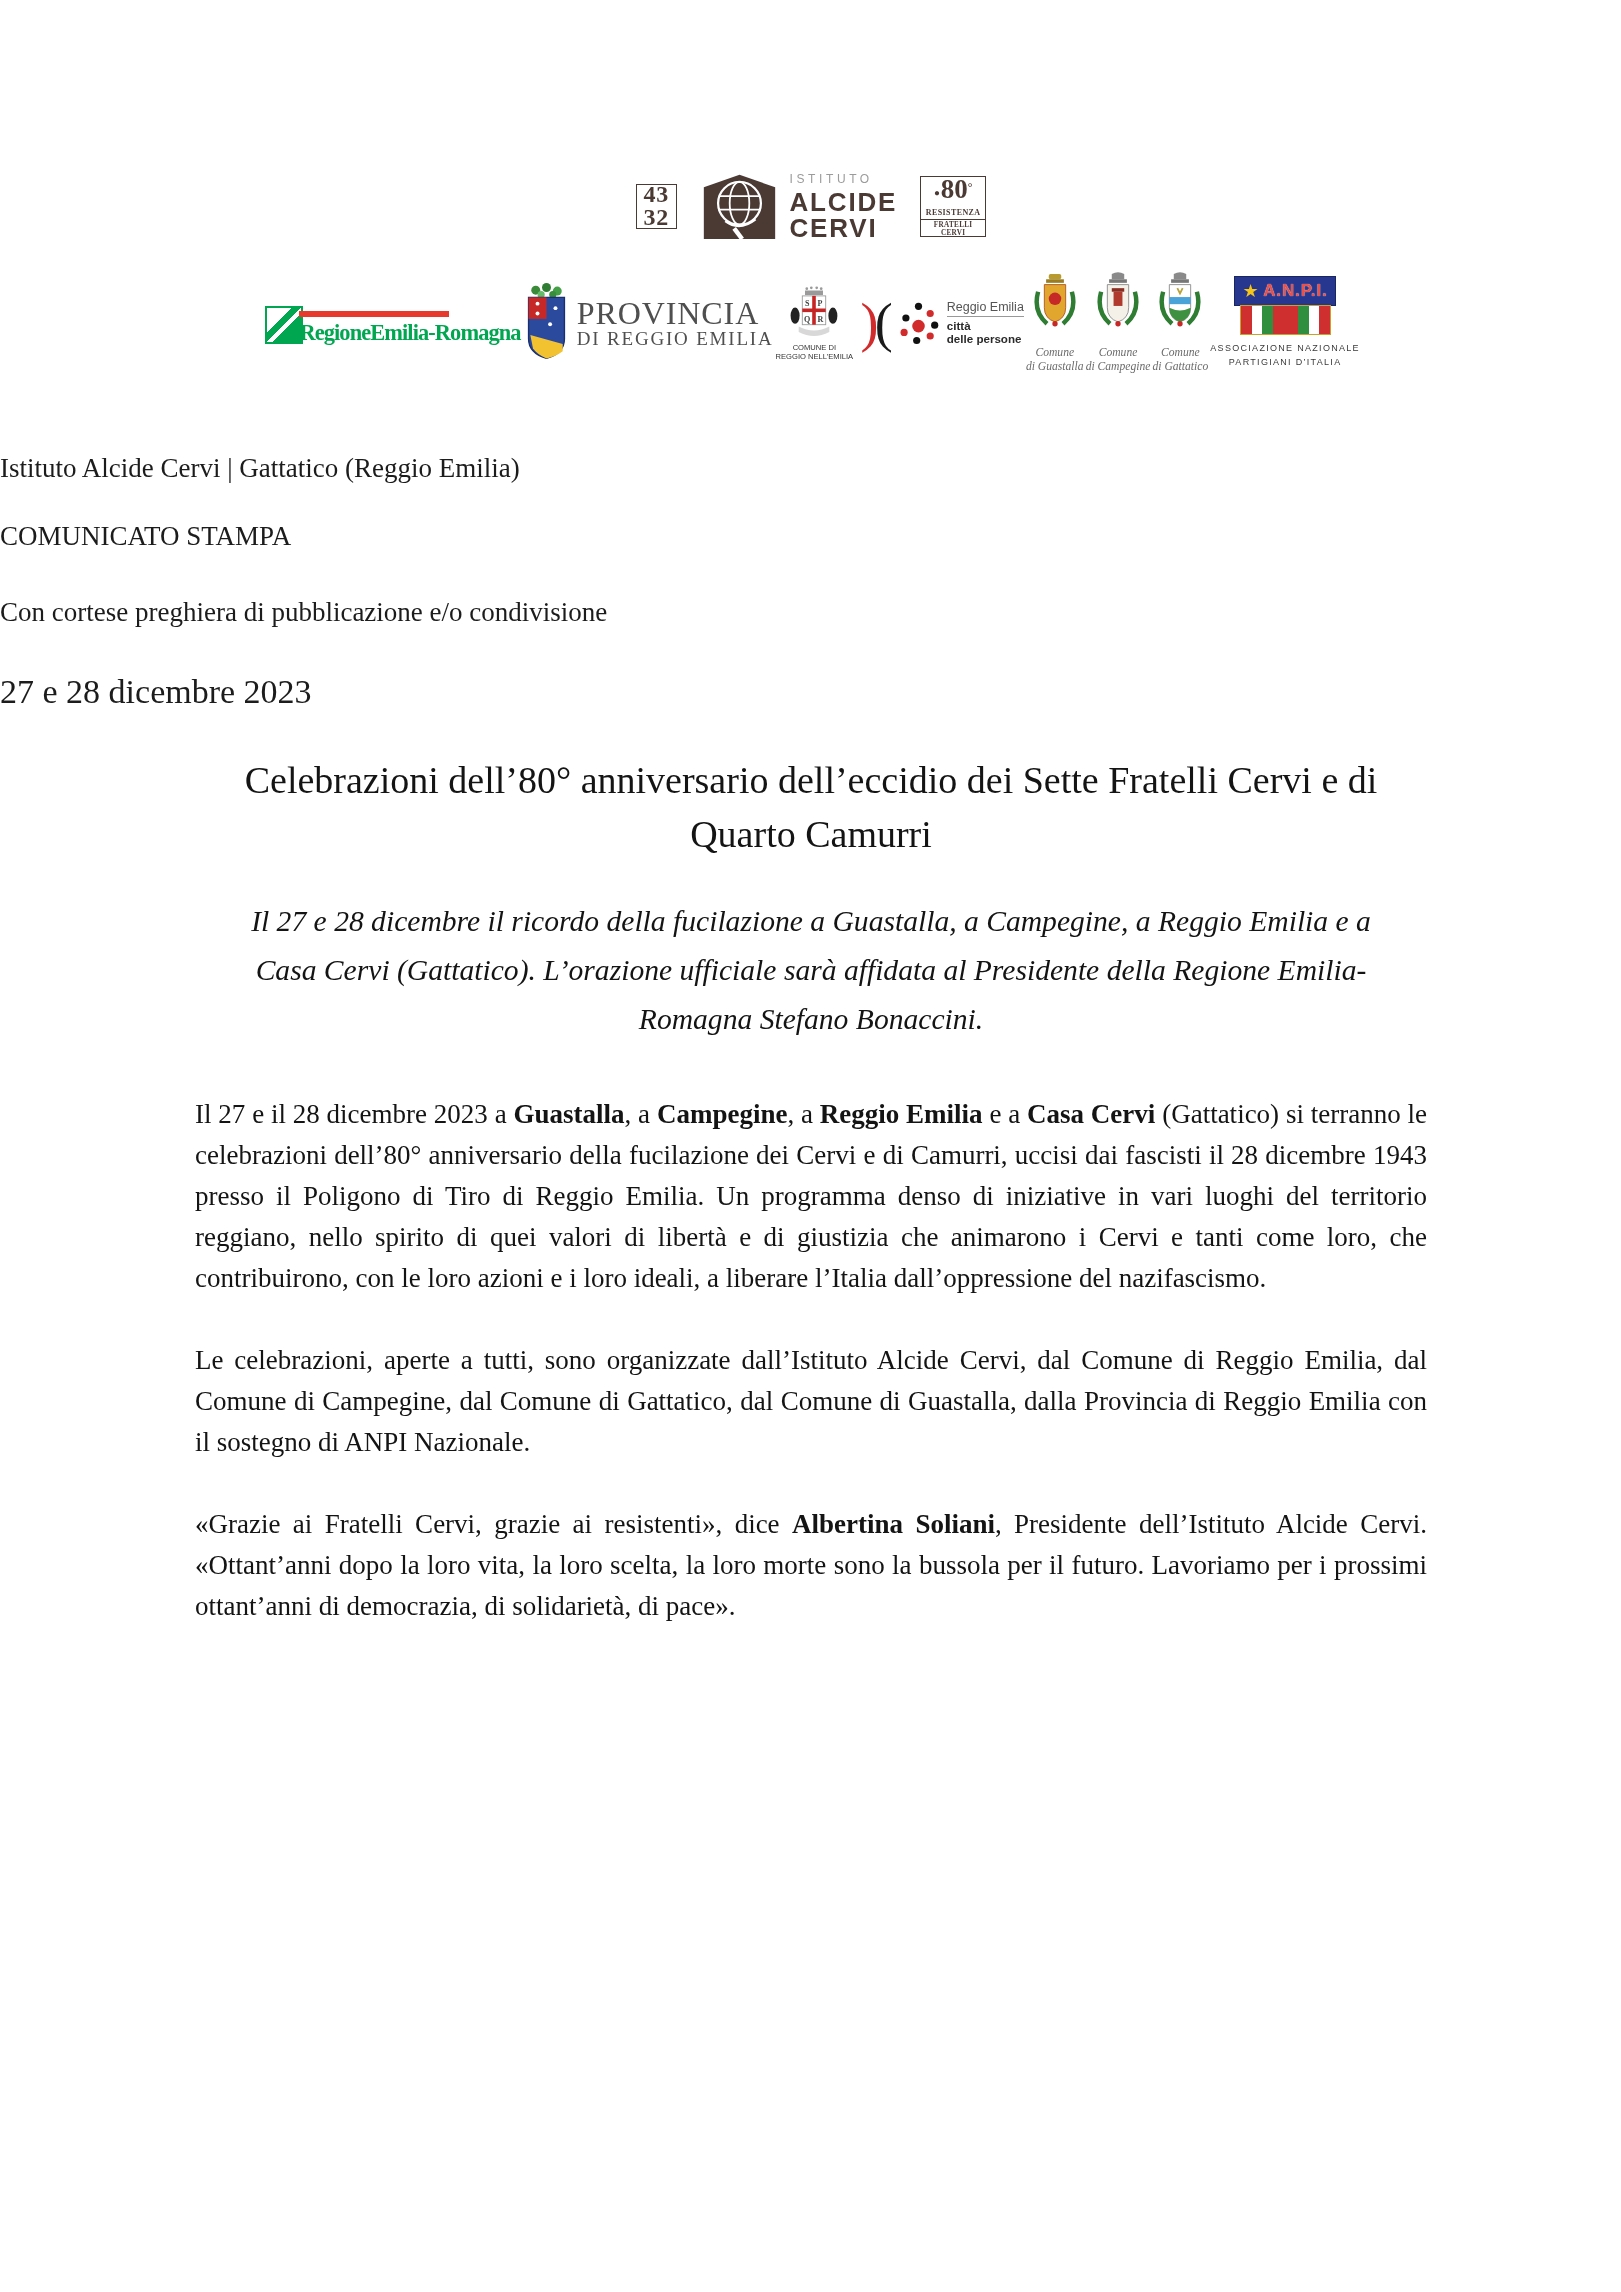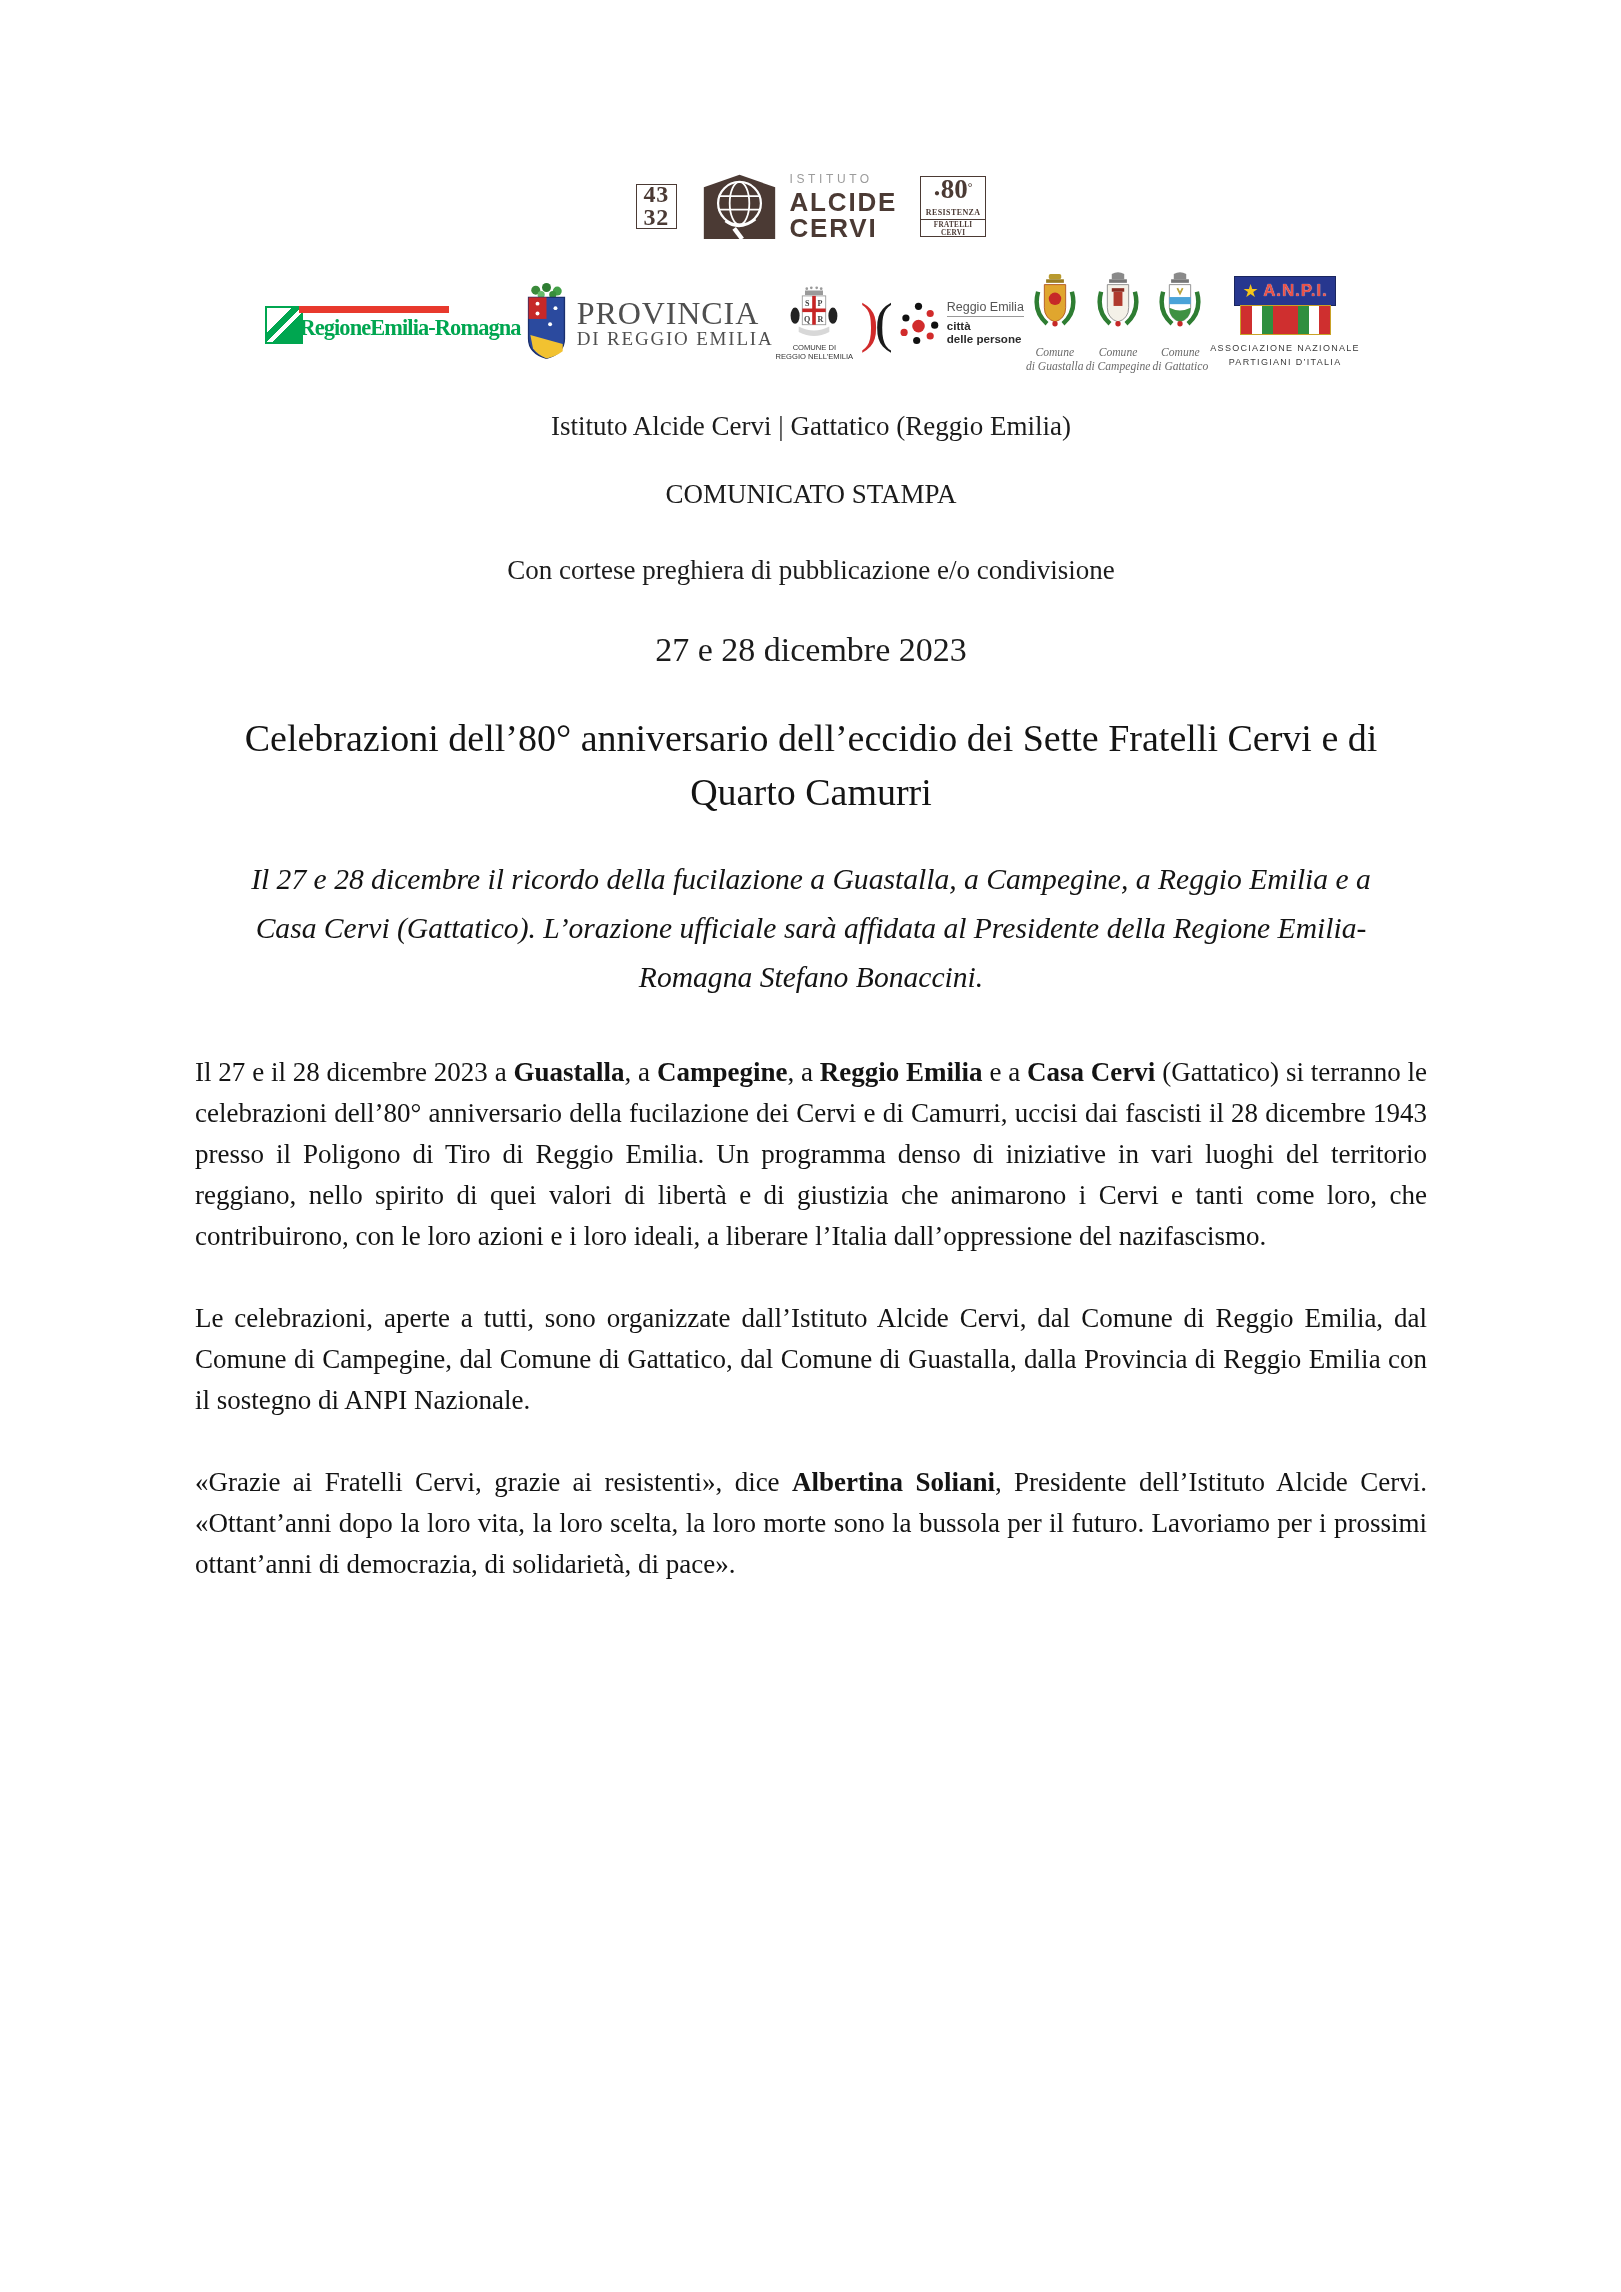--- a/index.html
+++ b/index.html
@@ -50,21 +50,21 @@
   .b80-line1 { font-size:8px; font-weight:bold; letter-spacing:0.4px; margin-top:2.7px; }
   .b80-line2 { font-size:7.2px; font-weight:bold; letter-spacing:0.3px; border-top:0.9px solid #4b3a34; margin-top:1.8px; padding-top:0.9px; }
 
   
   .logos-secondary {
     margin-top:39px;
     padding:0 262px 0 265px;
     height:86px;
     display:flex; justify-content:space-between; align-items:center;
   }
-  .regione-logo { display:flex; align-items:center; }
+  .regione-logo { display:flex; align-items:flex-end; }
   .reg-icon {
     width:38px; height:38px; margin-top:4.5px;
     border:2.7px solid #00a650;
     background:linear-gradient(135deg,#ffffff 0 36%,#00a650 36% 50%,#ffffff 50% 58%,#00a650 58% 100%);
   }
   .reg-right { margin-left:-3.6px; }
   .reg-bar { height:6.3px; width:150px; background:#e8392d; margin-bottom:3.6px; }
   .reg-label { color:#00a650; font-weight:bold; font-size:22.4px; letter-spacing:-0.9px; line-height:23px; }
 
   .provincia-logo { display:flex; align-items:center; gap:7.2px; }
@@ -109,21 +109,21 @@
   .anpi-ribbon {
     width:91px; height:30px; border:1.8px solid #c9a227; margin-top:-0.9px;
     background:linear-gradient(90deg,#cf2f2f 0 12%,#ffffff 12% 24%,#2f8f3f 24% 36%,#cf2f2f 36% 64%,#2f8f3f 64% 76%,#ffffff 76% 88%,#cf2f2f 88% 100%);
   }
   .anpi-cap {
     font-family:"Liberation Sans","DejaVu Sans",sans-serif;
     font-size:9px; letter-spacing:1.3px; line-height:13.4px; color:#3a3a3a; margin-top:7.2px;
   }
 
   
-  .doc-header { margin-top:46px; text-align:center; }
+  .doc-header { margin-top:88px; text-align:left; }
   .hdr-line1 { font-size:27px; line-height:29px; margin-bottom:39px; }
   .hdr-line2 { font-size:27px; line-height:29px; margin-bottom:47px; }
   .hdr-line3 { font-size:27px; line-height:29px; margin-bottom:47px; }
   .hdr-date  { font-size:34px; line-height:36px; }
 
   .doc-title {
     margin-top:43px; padding:0 222px;
     font-size:38px; line-height:54px; text-align:center;
     color:#141414;
   }

